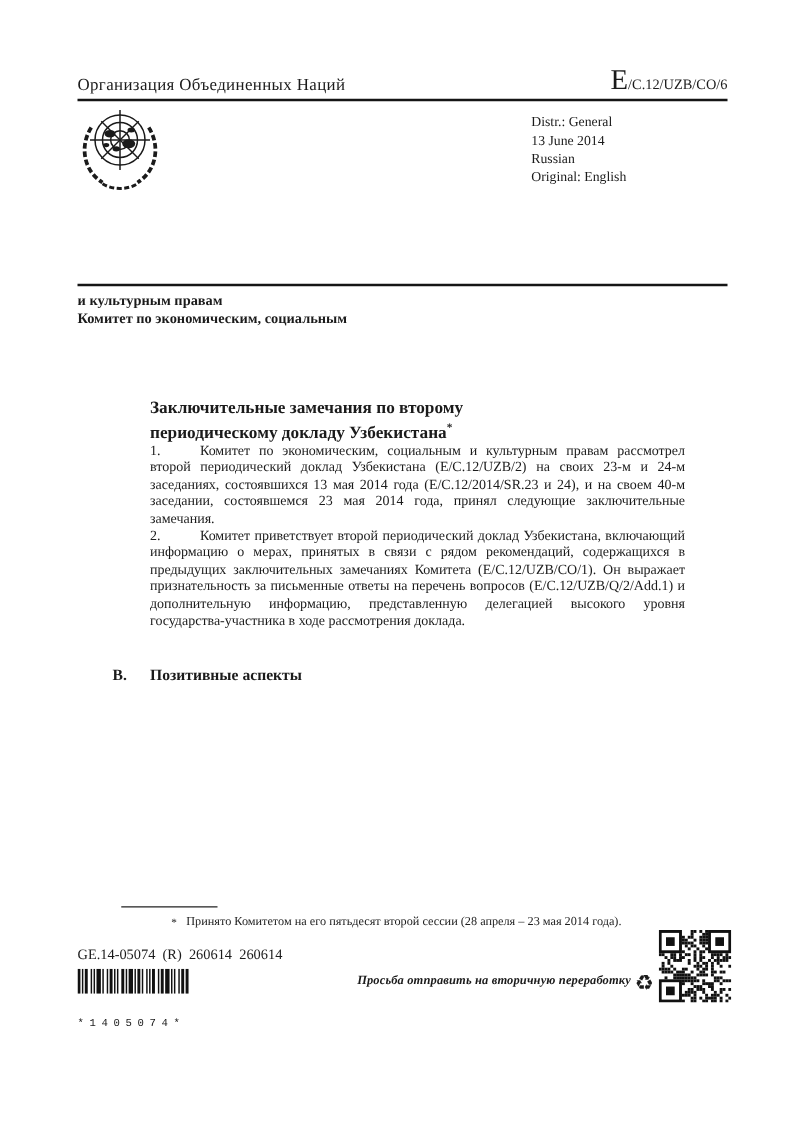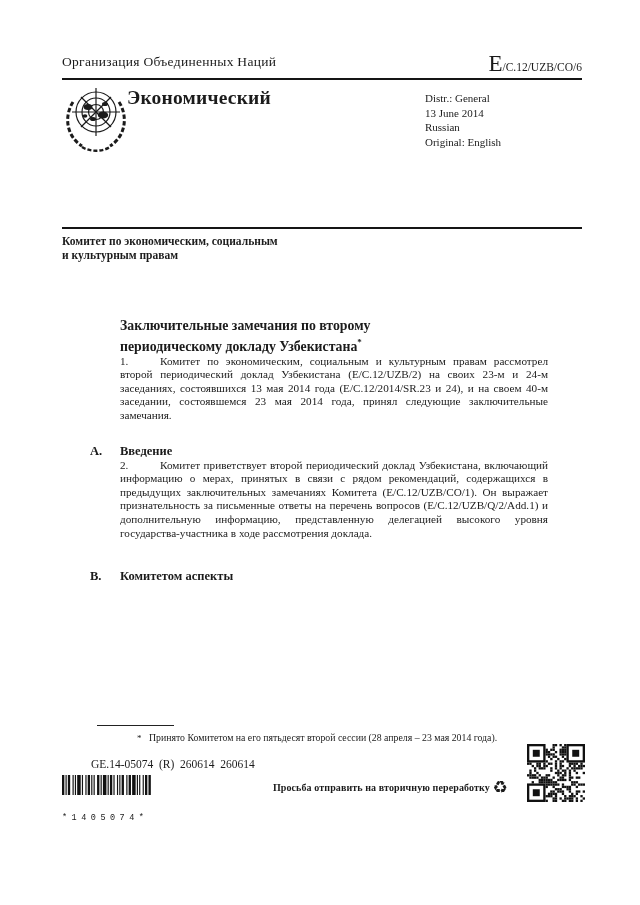--- a/index.html
+++ b/index.html
@@ -9,21 +9,21 @@
     font-family:"Liberation Serif","DejaVu Serif",serif;
     color:#1b1b1b;
     position:relative;
     overflow:hidden;
   }
   .abs{position:absolute;}
 
   
   .hdr{
     left:62px;right:58px;top:54px;
-    display:flex;justify-content:space-between;align-items:flex-start;
+    display:flex;justify-content:space-between;align-items:flex-end;
     border-bottom:2px solid #151515;
     padding-bottom:3px;
   }
   .org-name{font-size:13.5px;letter-spacing:.3px;}
   .doc-symbol{white-space:nowrap;}
   .doc-symbol .big-e{font-size:23px;line-height:20px;}
   .doc-symbol .sym-rest{font-size:11.5px;}
 
   
   .emblem{left:60px;top:84px;width:72px;height:74px;}
@@ -58,29 +58,29 @@
   .head-b{margin-top:29px;}
   .p3{margin-top:9px;}
   .item-a{margin-top:7px;}
 
   
   .fn-rule{left:97px;top:725px;width:77px;height:1px;background:#222;}
   .footnote{left:110px;top:732px;width:440px;font-size:9.8px;line-height:12px;margin-left:27px;}
   .fn-mark{display:inline-block;width:12px;font-size:9px;vertical-align:top;}
 
   
-  .ge-ref{left:62px;top:758px;font-size:11.5px;white-space:pre;margin-left:29px;}
+  .ge-ref{left:62px;top:758px;font-size:11.5px;white-space:pre;}
   .barcode-wrap{left:62px;top:775px;width:90px;}
   .barcode-digits{
     font-family:"Liberation Mono","DejaVu Sans Mono",monospace;
     font-size:8.5px;letter-spacing:4.5px;margin-top:14px;white-space:nowrap;
   }
   .recycle-row{
-    left:264px;top:779px;width:244px;
-    display:flex;align-items:center;justify-content:flex-end;gap:3px;
+    left:279px;top:779px;width:244px;
+    display:flex;align-items:flex-start;justify-content:flex-end;gap:3px;font-style:italic;
   }
   .recycle-text{font-size:10px;font-weight:bold;letter-spacing:.1px;white-space:nowrap;}
   .recycle-glyph{font-size:17px;line-height:17px;font-family:"DejaVu Sans",sans-serif;}
   .qr{left:527px;top:744px;width:58px;height:58px;}
 </style>
 </head>
 <body>
 
 <div class="abs hdr">
   <span class="org-name">Организация Объединенных Наций</span>
@@ -107,48 +107,46 @@
     </g>
     <g stroke="#1b1b1b" fill="none">
       <path d="M13 18 C4 32 6 52 22 62" stroke-width="3" stroke-dasharray="4.5 2.2"></path>
       <path d="M59 18 C68 32 66 52 50 62" stroke-width="3" stroke-dasharray="4.5 2.2"></path>
       <path d="M22 63 C30 68 42 68 50 63" stroke-width="2.4" stroke-dasharray="4 2"></path>
     </g>
   </svg>
 </div>
 
 <div class="abs council">
-  <div>Экономический</div>
 </div>
 
 <div class="abs distr">
   <div>Distr.: General</div>
   <div>13 June 2014</div>
   <div>Russian</div>
   <div>Original: English</div>
 </div>
 
 <div class="abs rule2"></div>
 
 <div class="abs committee">
+  <div>и культурным правам</div>
   <div>Комитет по экономическим, социальным</div>
-  <div>и культурным правам</div>
 </div>
 
 <div class="abs main-col">
 
   <div class="doc-title"><span>Заключительные замечания по второму периодическому докладу Узбекистана</span><sup>*</sup></div>
 
   <p class="body-par p1"><span class="pnum">1.</span><span>Комитет по экономическим, социальным и культурным правам рассмотрел второй периодический доклад Узбекистана (E/C.12/UZB/2) на своих 23-м и 24-м заседаниях, состоявшихся 13 мая 2014 года (E/C.12/2014/SR.23 и 24), и на своем 40-м заседании, состоявшемся 23 мая 2014 года, принял следующие заключительные замечания.</span></p>
 
-  <div class="sec-head head-a"><span class="sec-let">A.</span><span>Введение</span></div>
 
   <p class="body-par p2"><span class="pnum">2.</span><span>Комитет приветствует второй периодический доклад Узбекистана, включающий информацию о мерах, принятых в связи с рядом рекомендаций, содержащихся в предыдущих заключительных замечаниях Комитета (E/C.12/UZB/CO/1). Он выражает признательность за письменные ответы на перечень вопросов (E/C.12/UZB/Q/2/Add.1) и дополнительную информацию, представленную делегацией высокого уровня государства-участника в ходе рассмотрения доклада.</span></p>
 
-  <div class="sec-head head-b"><span class="sec-let">B.</span><span>Комитетом аспекты</span></div>
+  <div class="sec-head head-b"><span class="sec-let">B.</span><span>Позитивные аспекты</span></div>
 
 
 
 </div>
 
 <div class="abs fn-rule"></div>
 <div class="abs footnote"><span class="fn-mark">*</span><span>Принято Комитетом на его пятьдесят второй сессии (28 апреля – 23 мая 2014 года).</span></div>
 
 <div class="abs ge-ref">GE.14-05074  (R)  260614  260614</div>
 

